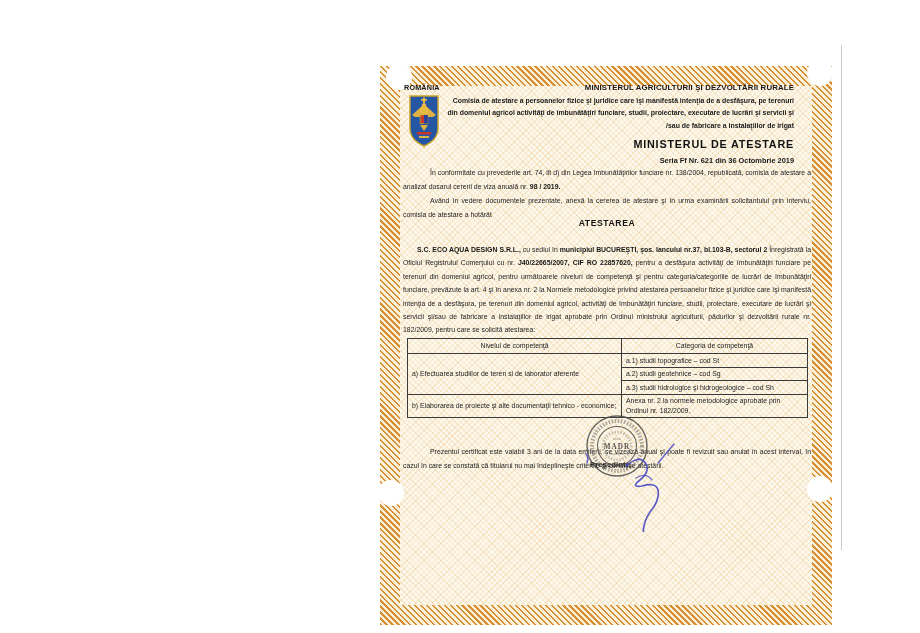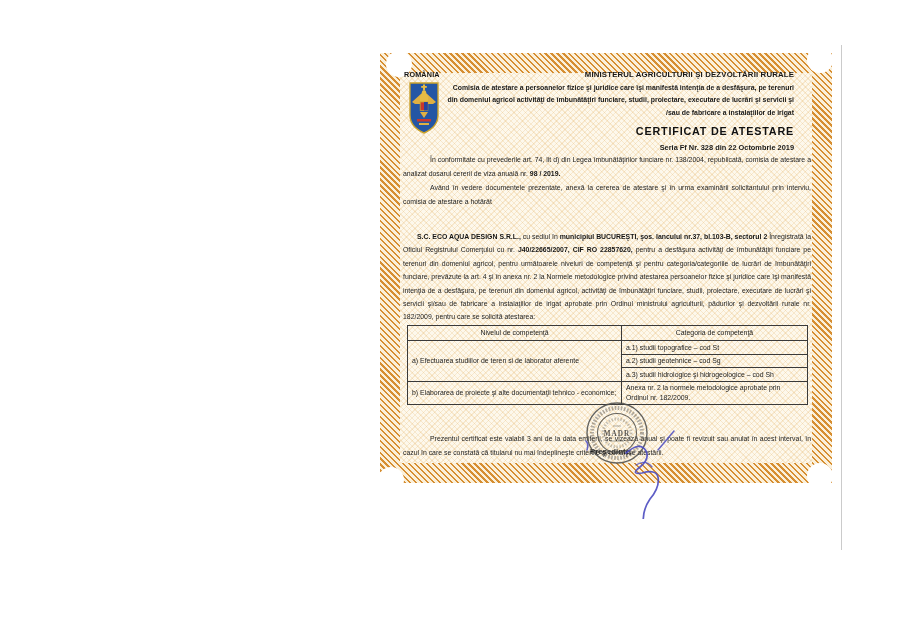--- a/index.html
+++ b/index.html
@@ -5,21 +5,21 @@
   html,body{margin:0;padding:0;}
   body{
     width:920px;height:633px;position:relative;background:#ffffff;
     font-family:"Liberation Sans", sans-serif;color:#222;overflow:hidden;
   }
   
   .sheet-edge{position:absolute;left:841px;top:45px;width:1.4px;height:505px;background:#b9b9b9;opacity:.75;}
 
   
   .certificate{
-    position:absolute;left:380px;top:53px;width:452px;height:430px;
+    position:absolute;left:380px;top:66px;width:452px;height:559px;
     background-color:#edc289;
     background-image:
       repeating-linear-gradient(45deg, rgba(213,139,44,.92) 0 1.6px, rgba(252,243,223,.95) 1.6px 4.2px),
       repeating-linear-gradient(135deg, rgba(213,139,44,.55) 0 1.6px, transparent 1.6px 4.2px);
     text-decoration: underline;
   }
   .cert-inner{
     position:absolute;left:20px;top:20px;right:20px;bottom:20px;
     background-color:#fdf8ec;
     background-image:
@@ -90,28 +90,29 @@
     <rect x="13.2" y="20" width="7.6" height="8.5" fill="#c8372e" stroke="#caa22b" stroke-width=".8"></rect>
     <rect x="17" y="20" width="3.8" height="8.5" fill="#27449c"></rect>
     <polygon points="13,30 21,30 17,36" fill="#dfb043"></polygon>
     <rect x="10" y="37" width="14" height="2.5" fill="#c8372e"></rect>
     <rect x="12" y="41" width="10" height="2" fill="#dfb043"></rect>
   </svg>
 
   <div class="header-block">
     <div class="ministry">MINISTERUL AGRICULTURII ŞI DEZVOLTĂRII RURALE</div>
     <div class="commission">Comisia de atestare a persoanelor fizice şi juridice care îşi manifestă intenţia de a desfăşura, pe terenuri din domeniul agricol activităţi de îmbunătăţiri funciare, studii, proiectare, executare de lucrări şi servicii şi /sau de fabricare a instalaţiilor de irigat</div>
-    <div class="cert-title">CERTIFICAT DE ATESTARE</div>
-    <div class="series">Seria Ff  Nr. 328 din 22 Octombrie 2019</div>
+    <div class="cert-title">MINISTERUL DE ATESTARE</div>
+    <div class="series">Seria Ff  Nr. 621 din 36 Octombrie 2019</div>
   </div>
 
   <p class="para p1"><span>În conformitate cu prevederile art. 74, lit d) din  Legea îmbunătăţirilor funciare  nr. 138/2004, republicată, comisia de atestare a analizat dosarul cererii de viza anuală nr. </span><b>98 / 2019.</b></p>
 
   <p class="para p2">Având în vedere documentele prezentate, anexă la cererea de atestare şi în urma examinării solicitantului prin interviu, comisia de atestare  a hotărât</p>
 
+  <div class="heading-atestarea">ATESTAREA</div>
 
   <p class="para p3"><b>S.C. ECO AQUA DESIGN S.R.L.,</b><span> cu sediul în </span><b>municipiul BUCUREŞTI, şos. Iancului nr.37, bl.103-B, sectorul 2</b><span> Înregistrată la Oficiul Registrului Comerţului cu nr. </span><b>J40/22665/2007, CIF RO 22857620,</b><span> pentru a desfăşura activităţi de îmbunătăţiri funciare pe terenuri din domeniul agricol, pentru următoarele niveluri de competenţă şi pentru categoria/categoriile de lucrări de îmbunătăţiri funciare, prevăzute la art. 4 şi în anexa nr. 2 la Normele metodologice privind atestarea persoanelor fizice şi juridice care îşi manifestă intenţia de a desfăşura, pe terenuri din domeniul agricol, activităţi de îmbunătăţiri funciare, studii, proiectare, executare de lucrări şi servicii şi/sau de fabricare a instalaţiilor de irigat aprobate prin Ordinul ministrului agriculturii, pădurilor şi dezvoltării rurale nr. 182/2009, pentru care se solicită atestarea:</span></p>
 
   <table class="comp-table">
     <tbody>
       <tr>
         <td class="hdr colL">Nivelul de competenţă</td>
         <td class="hdr colR">Categoria de competenţă</td>
       </tr>
       <tr>

